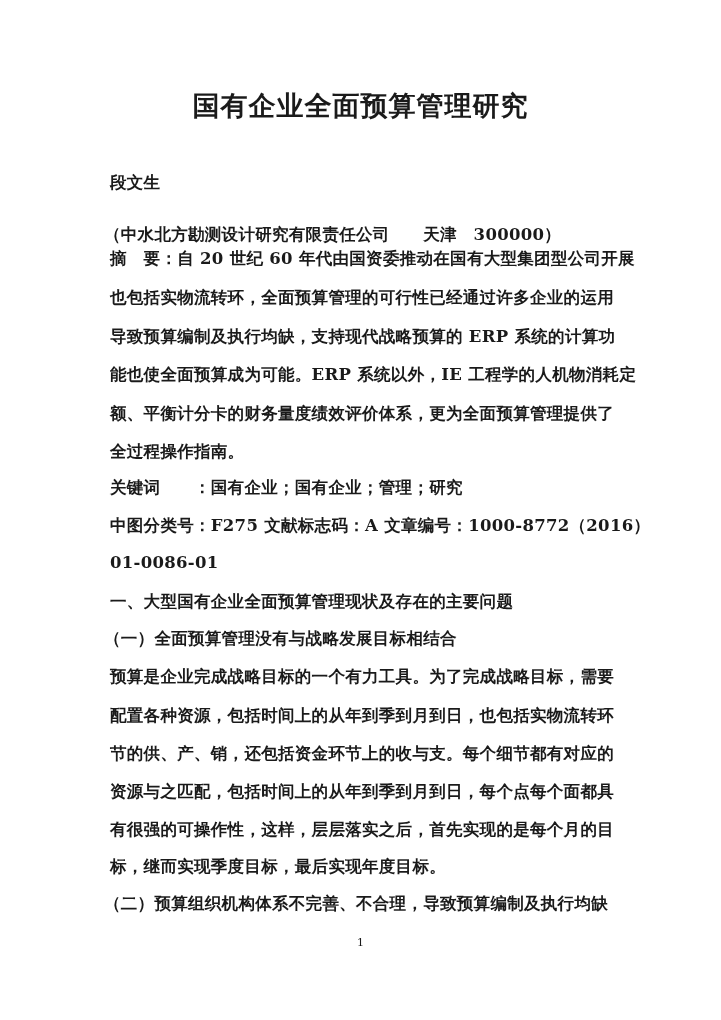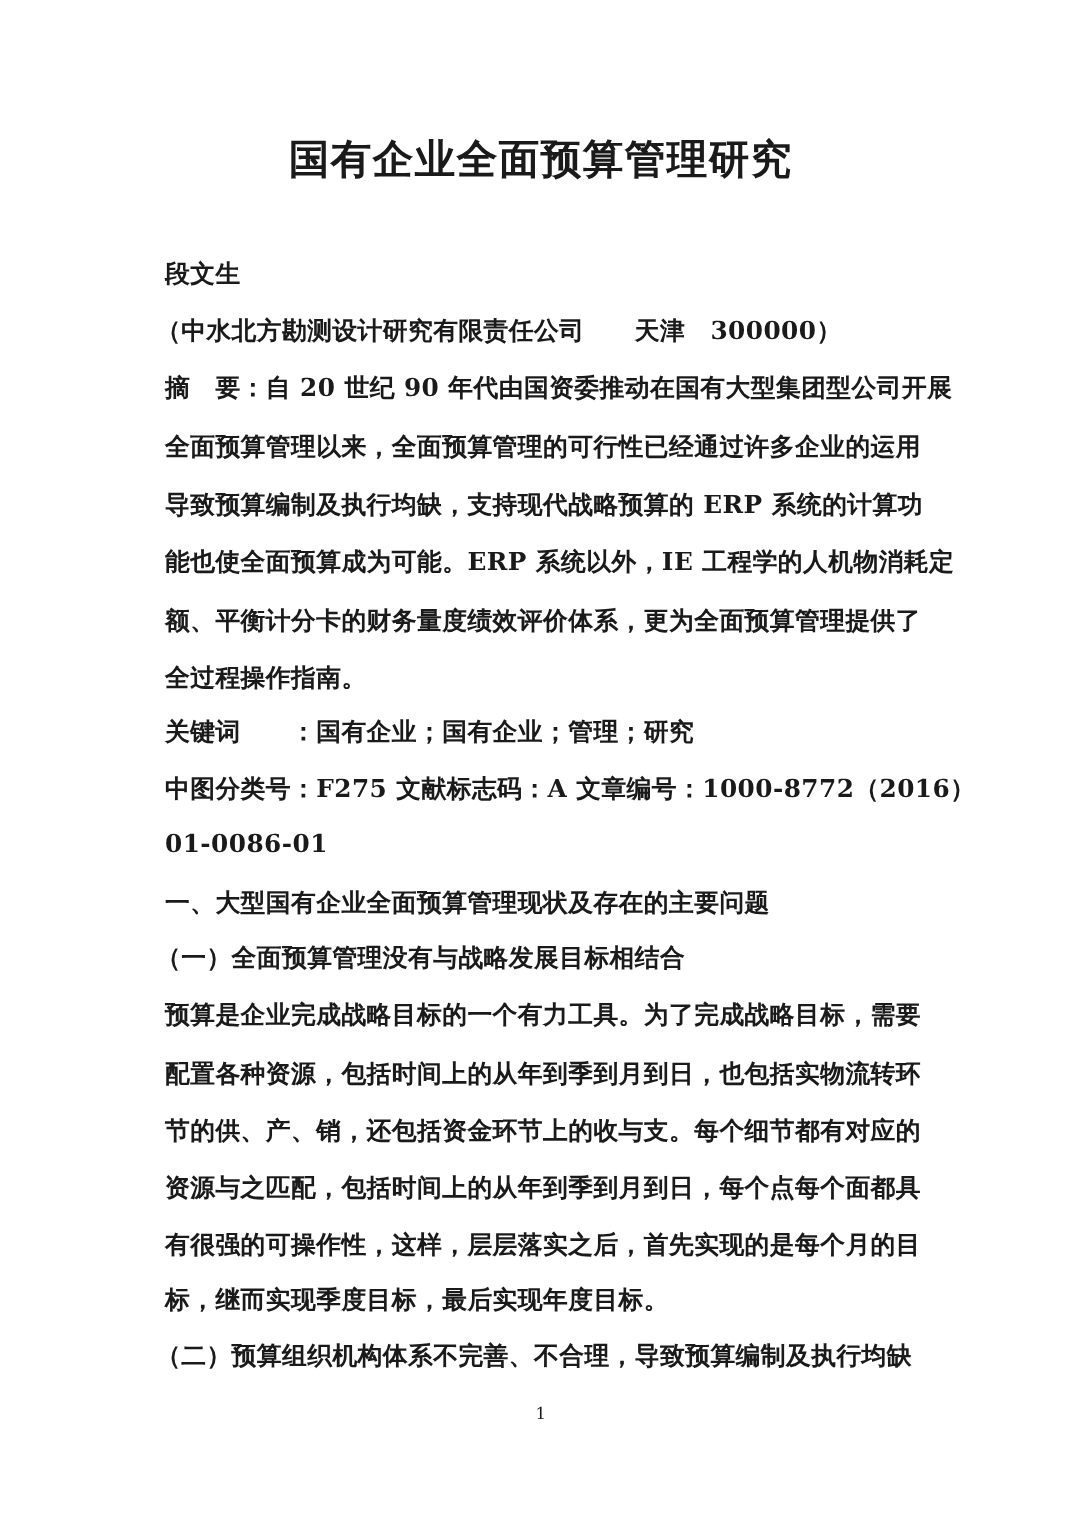--- a/index.html
+++ b/index.html
@@ -12,24 +12,24 @@
   .pagenum { position: absolute; top: 936px; left: 0; width: 721px; text-align: center;
              font-size: 11px; }
 </style>
 </head>
 <body>
 
 <div>
   <div class="title">国有企业全面预算管理研究</div>
 
   <div class="line" style="top:172px">段文生</div>
-  <div class="line" style="top:210px; left:104px">（中水北方勘测设计研究有限责任公司　　天津　300000）</div>
+  <div class="line" style="top:224px; left:104px">（中水北方勘测设计研究有限责任公司　　天津　300000）</div>
 
-  <div class="line" style="top:248px">摘　要：自 20 世纪 90 年代由国资委推动在国有大型集团型公司开展</div>
-  <div class="line" style="top:287px">全面预算管理以来，全面预算管理的可行性已经通过许多企业的运用</div>
+  <div class="line" style="top:248px">摘　要：自 20 世纪 60 年代由国资委推动在国有大型集团型公司开展</div>
+  <div class="line" style="top:287px">也包括实物流转环，全面预算管理的可行性已经通过许多企业的运用</div>
   <div class="line" style="top:326px">导致预算编制及执行均缺，支持现代战略预算的 ERP 系统的计算功</div>
   <div class="line" style="top:364px">能也使全面预算成为可能。ERP 系统以外，IE 工程学的人机物消耗定</div>
   <div class="line" style="top:403px">额、平衡计分卡的财务量度绩效评价体系，更为全面预算管理提供了</div>
   <div class="line" style="top:441px">全过程操作指南。</div>
 
   <div class="line" style="top:477px">关键词　　：国有企业；国有企业；管理；研究</div>
   <div class="line" style="top:515px">中图分类号：F275 文献标志码：A 文章编号：1000-8772（2016）</div>
   <div class="line" style="top:553px">01-0086-01</div>
 
   <div class="line" style="top:591px">一、大型国有企业全面预算管理现状及存在的主要问题</div>

